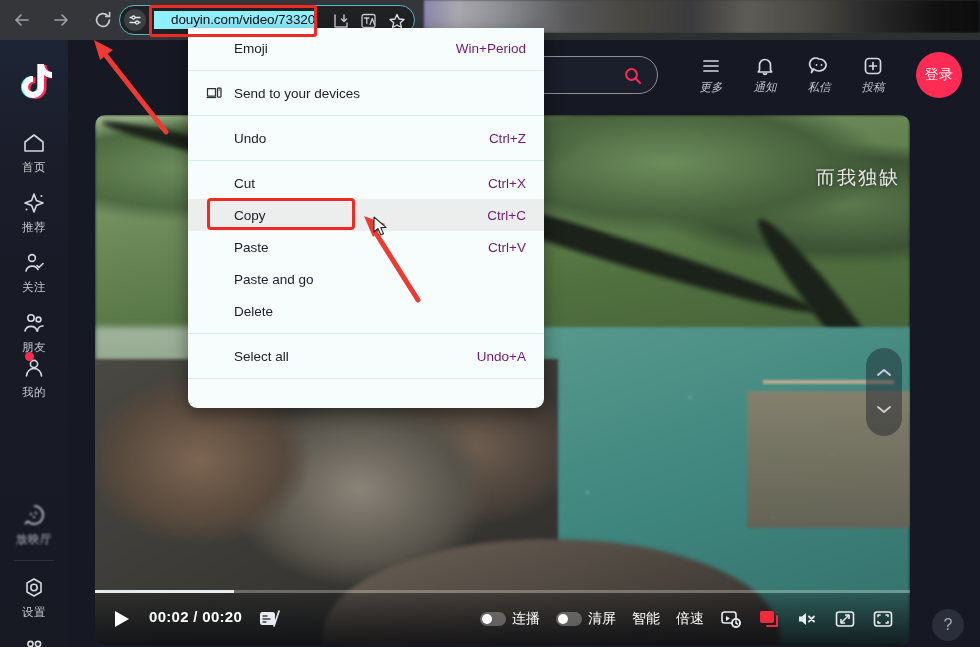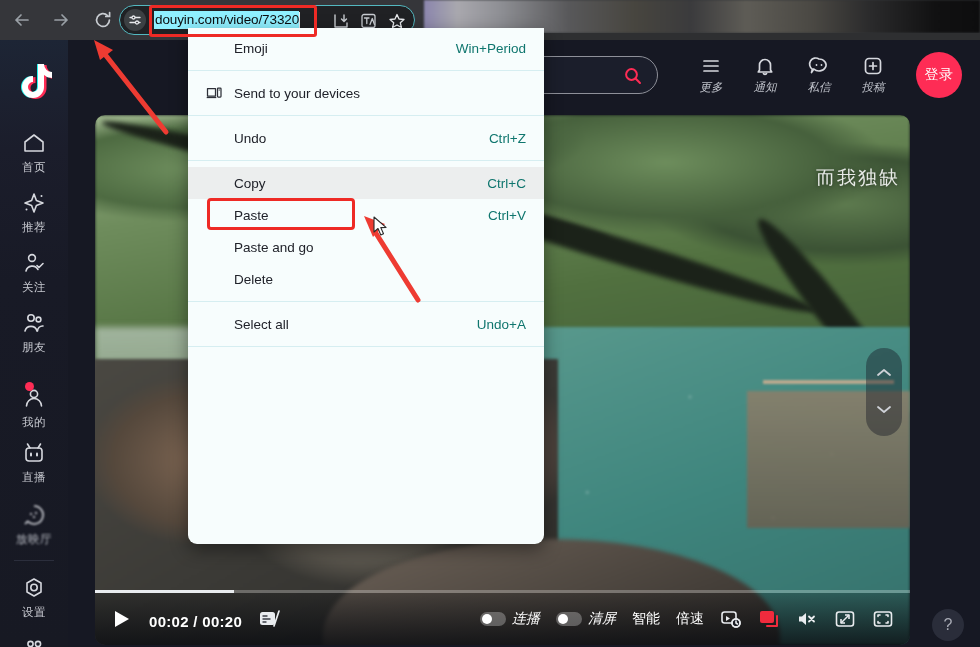--- a/index.html
+++ b/index.html
@@ -31,21 +31,21 @@
     border: 1px solid #53b8c0;
     display: flex; align-items: center;
   }
   .omni-chip {
     width: 22px; height: 22px; margin-left: 4px; border-radius: 50%;
     background: #3c4043; display: flex; align-items: center; justify-content: center;
     flex: 0 0 auto;
   }
   .omni-url {
     margin-left: 8px; font-size: 13.5px; color: #0b0c0e;
-    background: #8ff0ff; padding: 1px 0 2px 1px; white-space: nowrap;
+    background: #8ff0ff; padding: 1px 0 2px 17px; white-space: nowrap;
     letter-spacing: -0.1px;
   }
   .omni-caret {
     width: 1px; height: 17px; background: #e8eaed; margin-left: 0px;
   }
   .omni-icons { position: absolute; right: 6px; top: 4px; display: flex; gap: 6px; }
   .omni-icons > span {
     width: 22px; height: 22px; display: flex; align-items: center; justify-content: center;
   }
 
@@ -197,56 +197,56 @@
   .progress-track {
     position: absolute; left: 0; bottom: 52px; width: 100%; height: 3px;
     background: rgba(255,255,255,.26);
   }
   .progress-fill { position: absolute; left: 0; top: 0; height: 100%; width: 17%; background: #e9ecef; }
   .controls {
     position: absolute; left: 0; bottom: 0; width: 100%; height: 52px;
     background: linear-gradient(180deg, rgba(10,12,16,.25), rgba(10,12,16,.82));
     display: flex; align-items: center; padding: 0 16px;
   }
-  .ctl-left { display: flex; align-items: flex-end; gap: 16px; }
+  .ctl-left { display: flex; align-items: flex-start; gap: 16px; }
   .time-text { color: #fff; font-size: 15px; font-weight: bold; letter-spacing: .3px; }
   .ctl-right { margin-left: auto; display: flex; align-items: center; gap: 16px; }
-  .toggle-group { display: flex; align-items: center; gap: 6px; font-style: italic; }
+  .toggle-group { display: flex; align-items: center; gap: 6px; }
   .toggle {
     width: 26px; height: 14px; border-radius: 7px; background: rgba(255,255,255,.28);
     position: relative;
   }
   .toggle::after {
     content: ""; position: absolute; left: 2px; top: 2px; width: 10px; height: 10px;
     border-radius: 50%; background: #fff;
   }
   .ctl-label { color: #fff; font-size: 14px; }
   .ctl-icon { width: 22px; height: 22px; display: flex; align-items: center; justify-content: center; }
 
   .help-btn {
     position: absolute; right: 16px; bottom: 6px; width: 32px; height: 32px;
     border-radius: 50%; background: #2a2d3a;
     display: flex; align-items: center; justify-content: center;
     color: #a8abb5; font-size: 16px; z-index: 15;
   }
 
   
   .ctx-menu {
-    position: absolute; left: 188px; top: 28px; width: 356px; height: 516px;
+    position: absolute; left: 188px; top: 28px; width: 356px; height: 380px;
     background: #f7fdfd; border-radius: 0 0 9px 9px;
     box-shadow: 0 6px 18px rgba(0,0,0,.42);
     z-index: 50; padding: 4px 0;
     font-size: 13.5px; color: #20222a;
   }
   .ctx-item {
     position: relative; height: 32px; display: flex; align-items: center;
     padding: 0 18px 0 46px; cursor: default;
   }
   .ctx-item.hl { background: #eceeee; }
-  .ctx-shortcut { margin-left: auto; color: #0f766e; }
+  .ctx-shortcut { margin-left: auto; color: #701a75; }
   .ctx-sep { height: 1px; background: #d6eef1; margin: 6px 0; }
   .ctx-icon { position: absolute; left: 18px; top: 8px; width: 16px; height: 16px; }
 
   .ann-copy-box {
     position: absolute; left: 207px; top: 198px; width: 148px; height: 32px;
     border: 3px solid #ee2a25; border-radius: 4px; z-index: 56;
   }
 
   
   .ann-layer { position: absolute; inset: 0; z-index: 70; pointer-events: none; }
@@ -304,43 +304,31 @@
           <svg width="26" height="26" viewBox="0 0 26 26" fill="none" stroke="#d6d8de" stroke-width="1.6" stroke-linecap="round" stroke-linejoin="round">
             <circle cx="10" cy="8" r="3.2"></circle>
             <circle cx="17.5" cy="9.5" r="2.4"></circle>
             <path d="M4 21 a6.2 6.2 0 0 1 12 0"></path>
             <path d="M16.5 21 a5 5 0 0 1 5.5 -5"></path>
           </svg>
         </span>
         <span class="side-label">朋友</span>
       </div>
 
-      <div class="side-item" style="top:345px">
+      <div class="side-item" style="top:315px">
         <span class="side-icon">
           <svg width="26" height="26" viewBox="0 0 26 26" fill="none" stroke="#d6d8de" stroke-width="1.6" stroke-linecap="round">
             <circle cx="13" cy="9" r="3.6"></circle>
             <path d="M5.5 21 a7.5 7.5 0 0 1 15 0"></path>
           </svg>
           <span class="badge-dot"></span>
         </span>
         <span class="side-label">我的</span>
       </div>
 
-      <div class="side-item" style="top:400px">
-        <span class="side-icon">
-          <svg width="26" height="26" viewBox="0 0 26 26" fill="none" stroke="#d6d8de" stroke-width="1.6" stroke-linejoin="round" stroke-linecap="round">
-            <rect x="5" y="8" width="16" height="13" rx="3"></rect>
-            <path d="M9 8 L6.5 4"></path>
-              <path d="M17 8 L19.5 4"></path>
-            <rect x="9" y="12.5" width="2" height="4" rx="1" fill="#d6d8de" stroke="none"></rect>
-            <rect x="15" y="12.5" width="2" height="4" rx="1" fill="#d6d8de" stroke="none"></rect>
-          </svg>
-        </span>
-        <span class="side-label">直播</span>
-      </div>
 
       <div class="side-item" style="top:462px">
         <span class="side-icon blurred">
           <svg width="26" height="26" viewBox="0 0 26 26" fill="none" stroke="#d6d8de" stroke-width="1.6">
             <path d="M13 4 a9 9 0 1 1 -6.4 15.3 L4 22 l2.7 -2.6"></path>
             <circle cx="10" cy="12" r="1.1" fill="#d6d8de" stroke="none"></circle>
             <circle cx="15" cy="11" r="1.1" fill="#d6d8de" stroke="none"></circle>
             <circle cx="13" cy="15" r="1.1" fill="#d6d8de" stroke="none"></circle>
           </svg>
         </span>
@@ -597,20 +585,24 @@
       <span>Send to your devices</span>
     </div>
     <div class="ctx-sep"></div>
 
     <div class="ctx-item">
       <span>Undo</span>
       <span class="ctx-shortcut">Ctrl+Z</span>
     </div>
     <div class="ctx-sep"></div>
 
+    <div class="ctx-item">
+      <span>Cut</span>
+      <span class="ctx-shortcut">Ctrl+X</span>
+    </div>
     <div class="ctx-item hl">
       <span>Copy</span>
       <span class="ctx-shortcut">Ctrl+C</span>
     </div>
     <div class="ctx-item">
       <span>Paste</span>
       <span class="ctx-shortcut">Ctrl+V</span>
     </div>
     <div class="ctx-item">
       <span>Paste and go</span>

